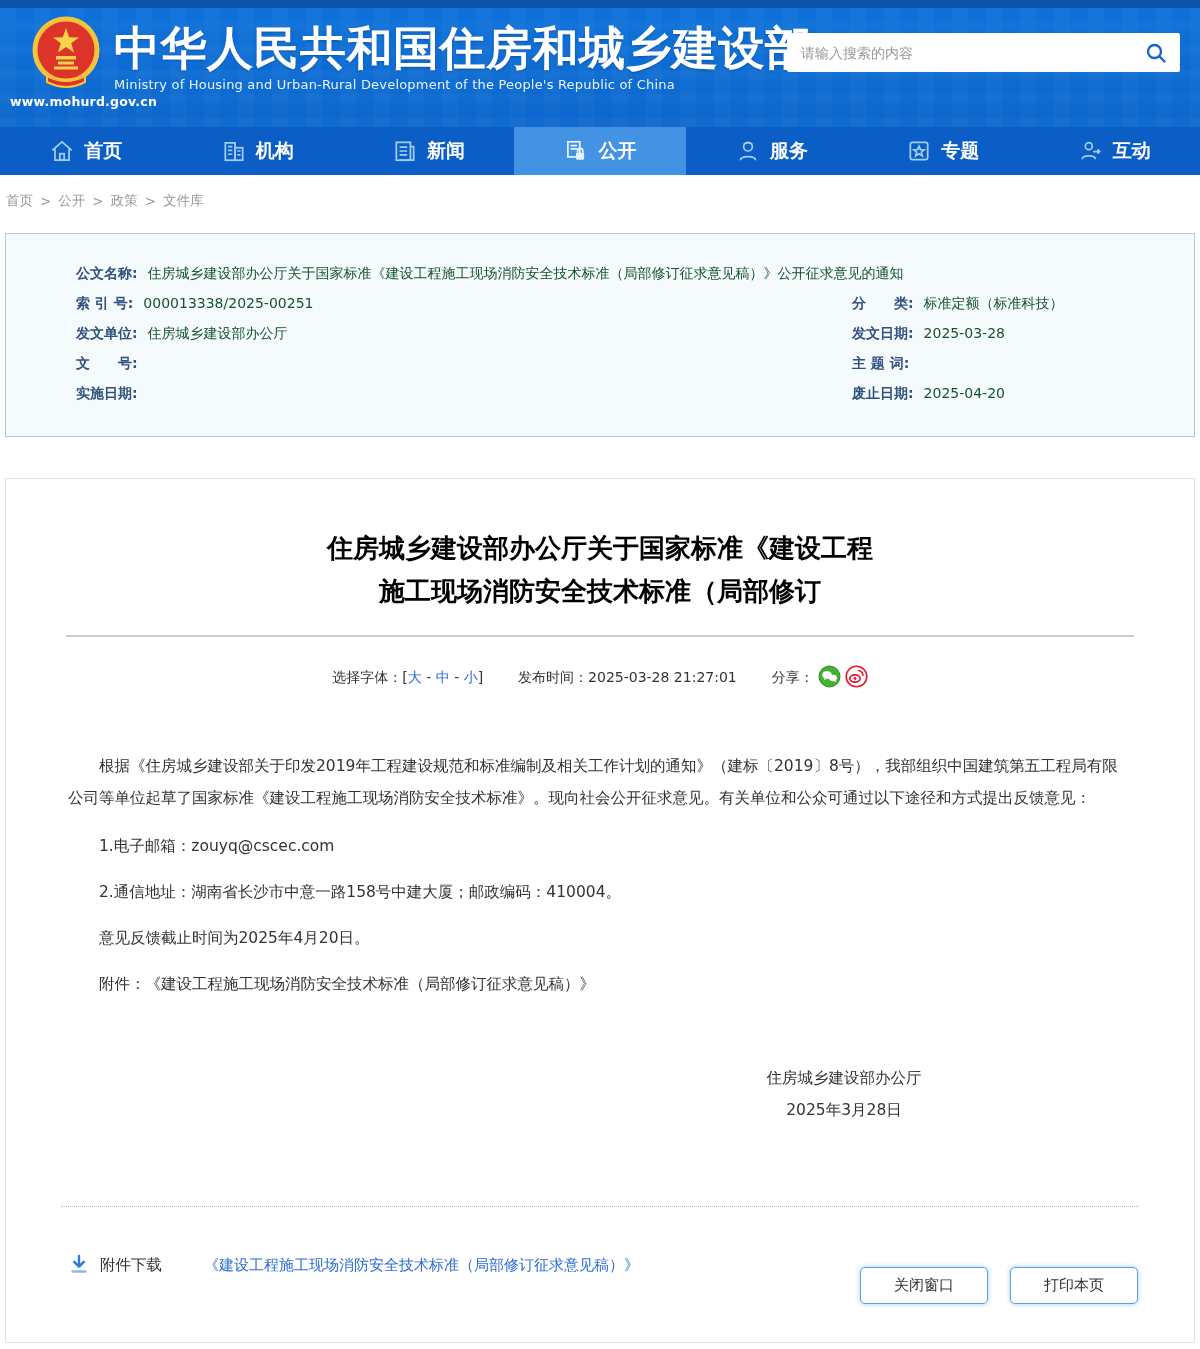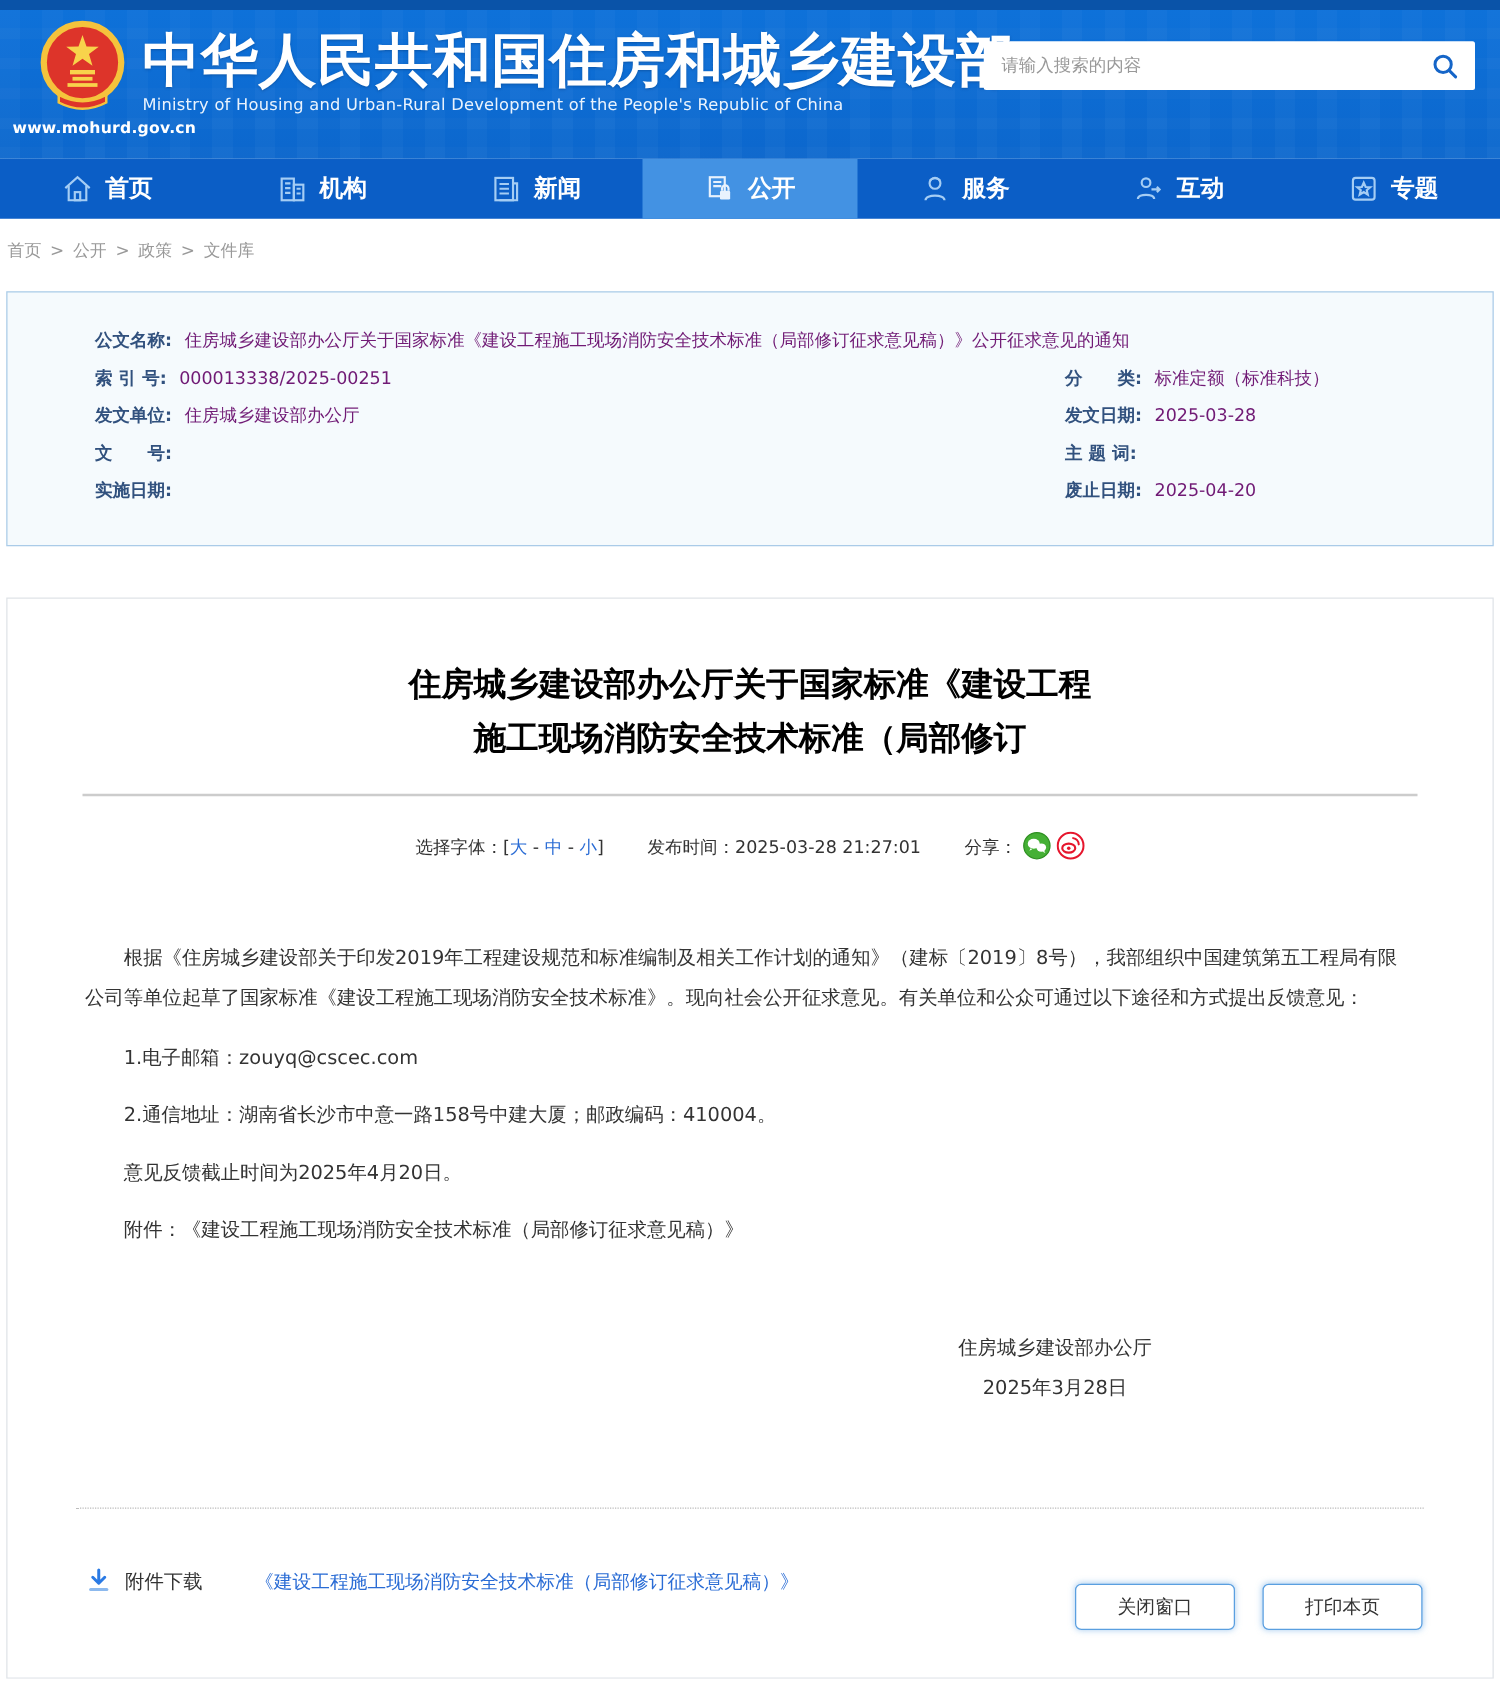--- a/index.html
+++ b/index.html
@@ -32,21 +32,21 @@
 
   
   .breadcrumb{margin:16px 0 0 6px;height:20px;display:flex;align-items:center;gap:7px;font-size:13.5px;color:#999;}
   .breadcrumb a{color:#999;text-decoration:none;cursor:pointer;}
   .crumb-sep{color:#999;}
 
   
   .info-box{margin:22px 5px 0;border:1px solid #aacbe8;background:#f5fafd;padding:24px 20px 28px 70px;box-sizing:border-box;font-size:14px;}
   .info-row{display:flex;line-height:30px;}
   .info-label{color:#31517e;font-weight:bold;margin-right:10px;white-space:nowrap;flex:0 0 auto;}
-  .info-value{color:#701a75;}
+  .info-value{color:#14532d;}
   .info-pair{display:flex;line-height:30px;}
   .cell-left{width:776px;display:flex;flex:0 0 auto;}
   .cell-right{flex:1;display:flex;}
 
   
   .doc-box{margin:41px 5px 0;border:1px solid #dfe3e8;background:#fff;padding:48px 0 38px;box-sizing:border-box;}
   .doc-title{text-align:center;font-size:26px;font-weight:bold;color:#000;line-height:43px;margin:0;}
   .title-sep{border:none;border-top:2px solid #ccc;margin:22px 60px 0;}
   .meta-row{text-align:center;margin-top:28px;font-size:14px;color:#333;}
   .meta-row .blue{color:#2a6cd5;cursor:pointer;text-decoration:none;}
@@ -137,32 +137,32 @@
     <div class="nav-item">
       <svg class="nav-icon" width="26" height="26" viewBox="0 0 24 24" fill="none" stroke="#a5cdf4" stroke-width="1.6">
         <circle cx="12" cy="8" r="4"></circle>
           <path d="M5 20.5 c0-4.5 14-4.5 14 0"></path>
           <path d="M8 6 a5.5 5.5 0 0 1 8 0"></path>
       </svg>
       <span>服务</span>
     </div>
     <div class="nav-item">
       <svg class="nav-icon" width="26" height="26" viewBox="0 0 24 24" fill="none" stroke="#a5cdf4" stroke-width="1.6">
+        <rect x="4" y="4" width="16" height="16" rx="2"></rect>
+        <polygon points="12,7.5 13.4,10.7 16.8,10.9 14.2,13.1 15,16.4 12,14.5 9,16.4 9.8,13.1 7.2,10.9 10.6,10.7"></polygon>
+      </svg>
+      <span>专题</span>
+    </div>
+    <div class="nav-item">
+      <svg class="nav-icon" width="26" height="26" viewBox="0 0 24 24" fill="none" stroke="#a5cdf4" stroke-width="1.6">
         <circle cx="10" cy="7.5" r="3.2"></circle>
           <path d="M4 19.5 c0-4 12-4 12 0"></path>
         <path d="M14 12.5 h6 M18 10.5 l2 2 -2 2"></path>
       </svg>
       <span>互动</span>
-    </div>
-    <div class="nav-item">
-      <svg class="nav-icon" width="26" height="26" viewBox="0 0 24 24" fill="none" stroke="#a5cdf4" stroke-width="1.6">
-        <rect x="4" y="4" width="16" height="16" rx="2"></rect>
-        <polygon points="12,7.5 13.4,10.7 16.8,10.9 14.2,13.1 15,16.4 12,14.5 9,16.4 9.8,13.1 7.2,10.9 10.6,10.7"></polygon>
-      </svg>
-      <span>专题</span>
     </div>
   </nav>
 
   <div class="breadcrumb">
     <a>首页</a>
     <span class="crumb-sep">&gt;</span>
     <a>公开</a>
     <span class="crumb-sep">&gt;</span>
     <a>政策</a>
     <span class="crumb-sep">&gt;</span>

